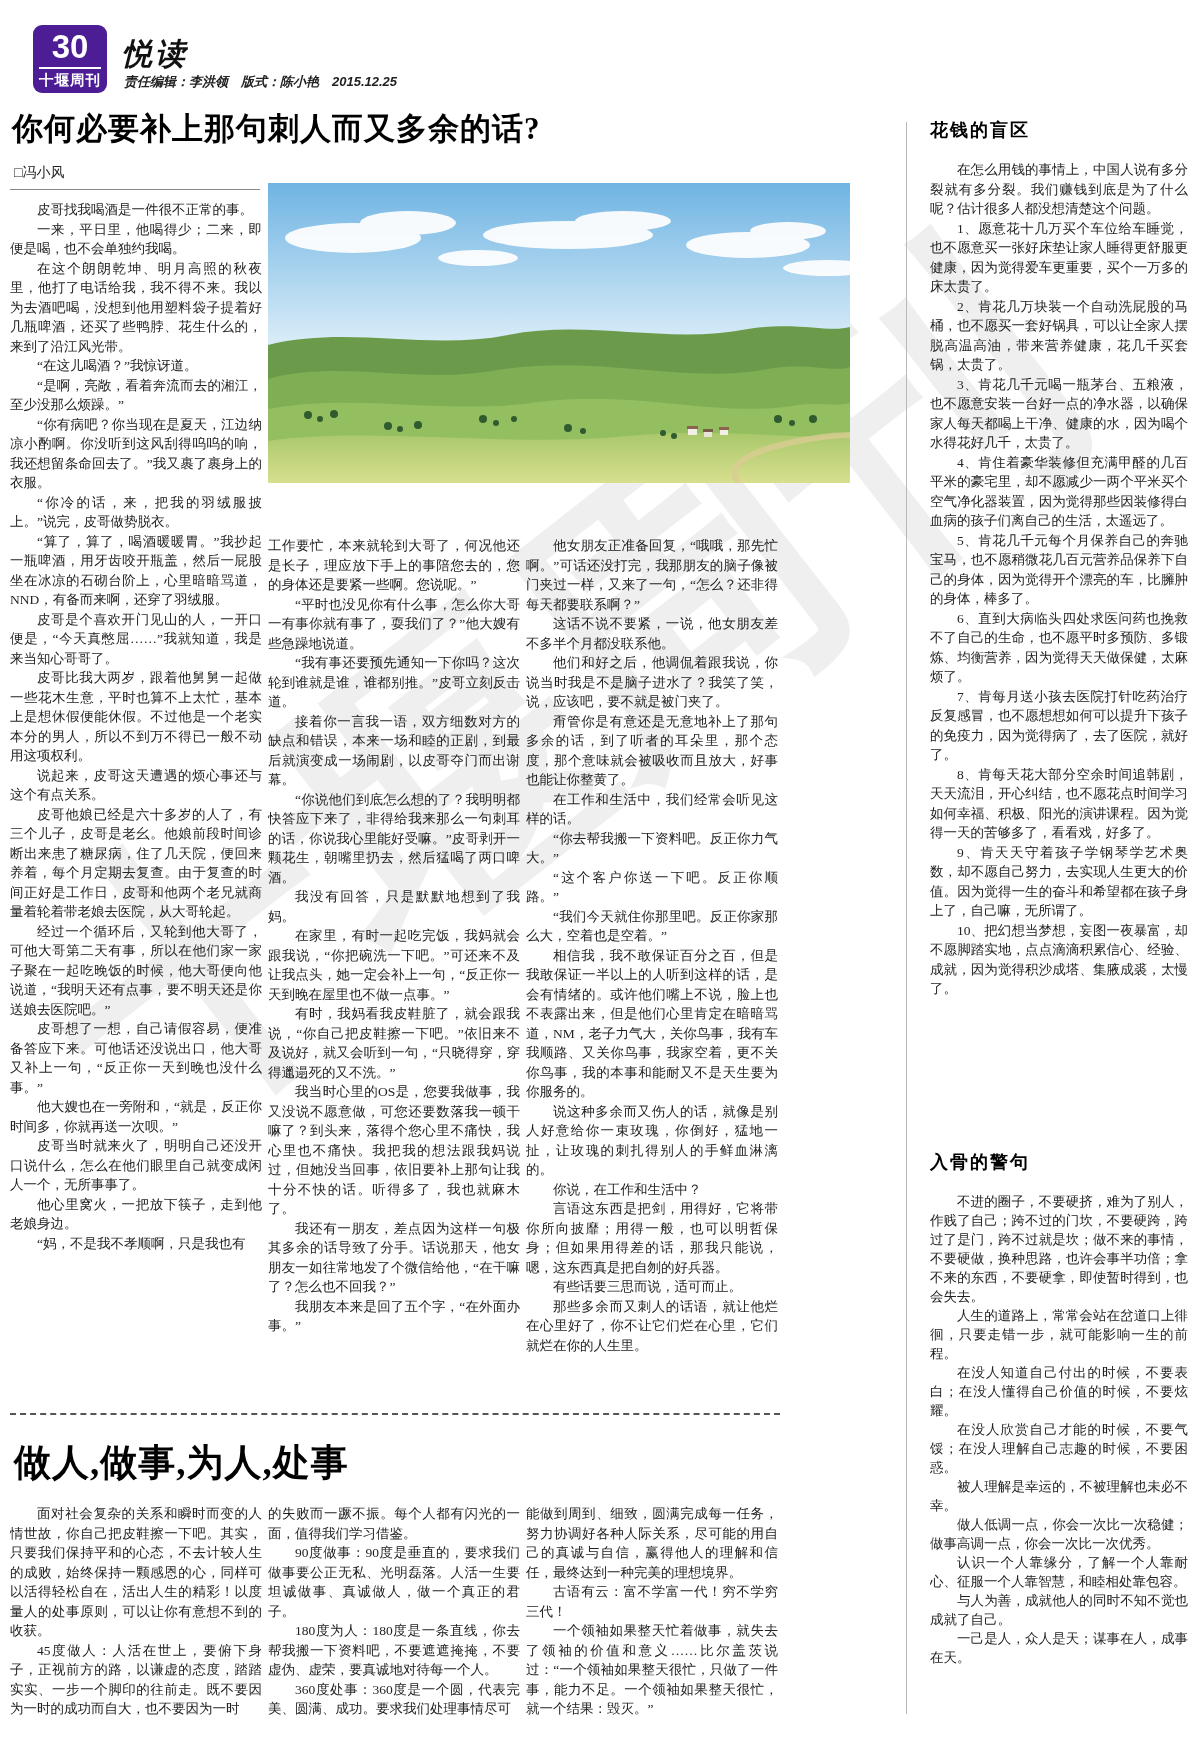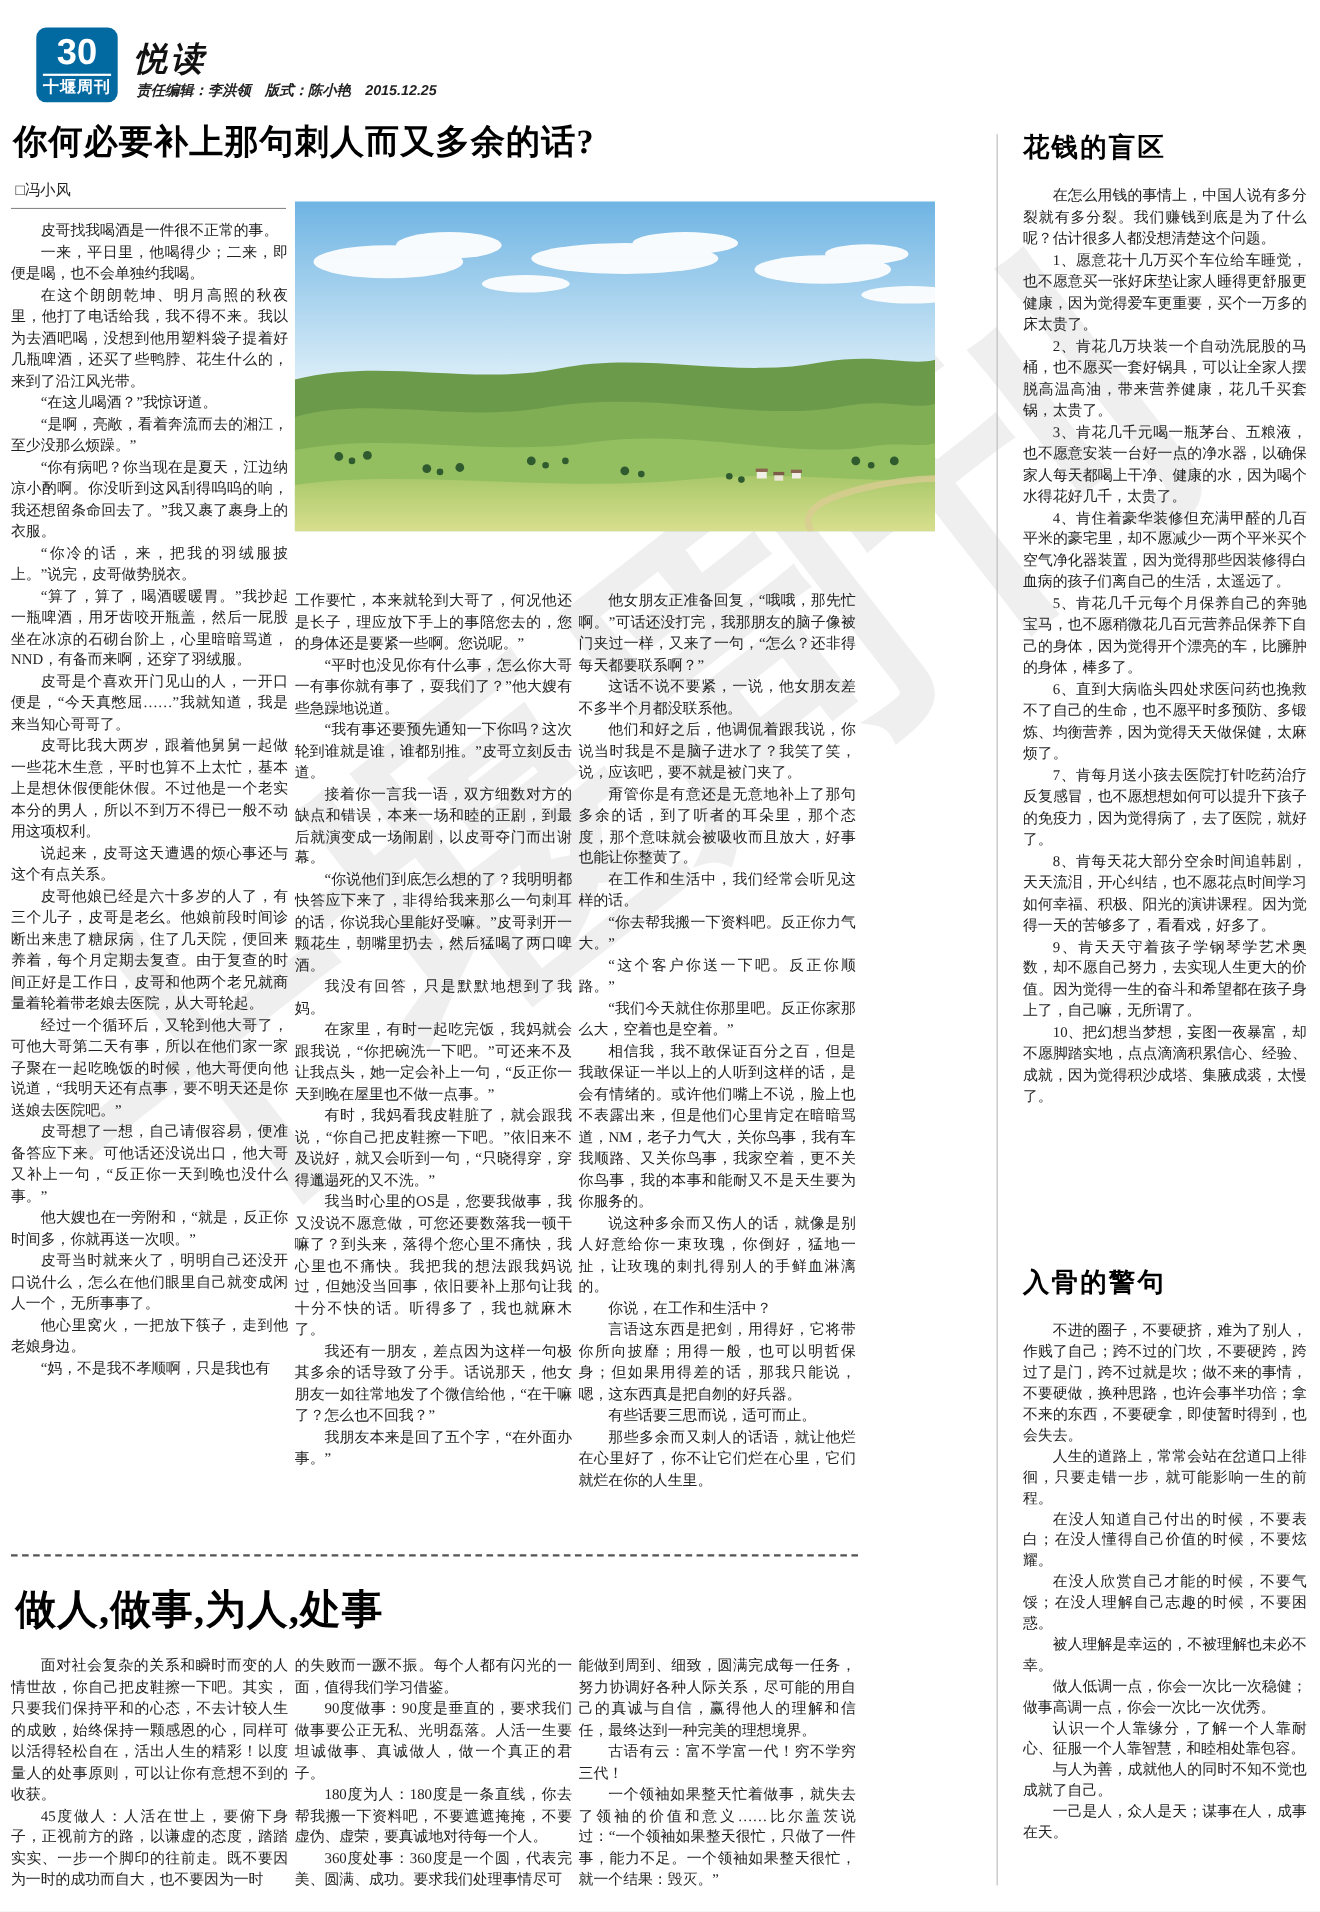--- a/index.html
+++ b/index.html
@@ -3,21 +3,21 @@
 <meta charset="utf-8">
 <style>
   html,body{margin:0;padding:0;background:#e8e8e8;}
   .page{position:relative;width:1200px;height:1738px;background:#ffffff;margin:0 auto;
         overflow:hidden;font-family:"Liberation Serif","DejaVu Serif",serif;color:#1a1a1a;}
   .watermark{position:absolute;left:-40px;top:560px;width:1400px;text-align:center;
         font-size:300px;font-weight:bold;line-height:300px;white-space:nowrap;
         color:rgba(130,130,130,0.13);transform:rotate(-38deg);transform-origin:620px 290px;
         pointer-events:none;font-family:"DejaVu Serif",serif;}
   
-  .badge{position:absolute;left:33px;top:25px;width:74px;height:68px;background:#0369a1;
+  .badge{position:absolute;left:33px;top:25px;width:74px;height:68px;background:#4c1d95;
         border-radius:9px;color:#fff;text-align:center;}
   .badge-num{font:bold 33px/38px "Liberation Sans",sans-serif;padding-top:3px;}
   .badge-divider{height:2px;background:#fff;margin:1px 6px 0 6px;}
   .badge-name{font:bold 14.5px/23px "Liberation Sans",sans-serif;letter-spacing:1px;}
   .section-name{position:absolute;left:122px;top:34px;font-size:30px;font-weight:900;
         letter-spacing:3px;color:#111;font-style:italic;}
   .editor-info{position:absolute;left:124px;top:74px;font:bold italic 13px/16px "Liberation Sans",sans-serif;color:#222;}
   
   .main-title{position:absolute;left:12px;top:108px;font-size:31px;font-weight:900;
         letter-spacing:1px;color:#000;white-space:nowrap;}
@@ -28,21 +28,21 @@
   .col{position:absolute;width:252px;font-size:13.5px;line-height:19.5px;text-align:justify;
         color:#222;overflow:hidden;}
   .col p{margin:0;text-indent:2em;}
   .col p.cont{text-indent:0;}
   #main-col1{left:10px;top:200px;height:1188px;}
   #main-col2{left:268px;top:536px;height:852px;}
   #main-col3{left:526px;top:536px;height:852px;}
   
   .vrule{position:absolute;left:906px;top:122px;width:1px;height:1592px;background:#b9b9b9;}
   .sb{position:absolute;left:930px;width:258px;}
-  .sb h2{margin:0;font-size:24px;font-weight:900;letter-spacing:2px;color:#000;}
+  .sb h2{margin:0;font-size:18px;font-weight:900;letter-spacing:2px;color:#000;}
   .sb-text{margin-top:18px;font-size:13.5px;line-height:19.5px;text-align:justify;color:#222;overflow:hidden;}
   .sb-text p{margin:0;text-indent:2em;}
   #sidebar-money{top:118px;}
   #sidebar-money .sb-text{height:938px;}
   #sidebar-aphorisms{top:1150px;}
   #sidebar-aphorisms .sb-text{height:530px;line-height:19px;}
   
   .dashed-divider{position:absolute;left:10px;top:1413px;width:770px;border-top:2px dashed #555;}
   .bottom-title{position:absolute;left:14px;top:1438px;font-size:37px;font-weight:900;
         letter-spacing:1px;color:#000;white-space:nowrap;}

